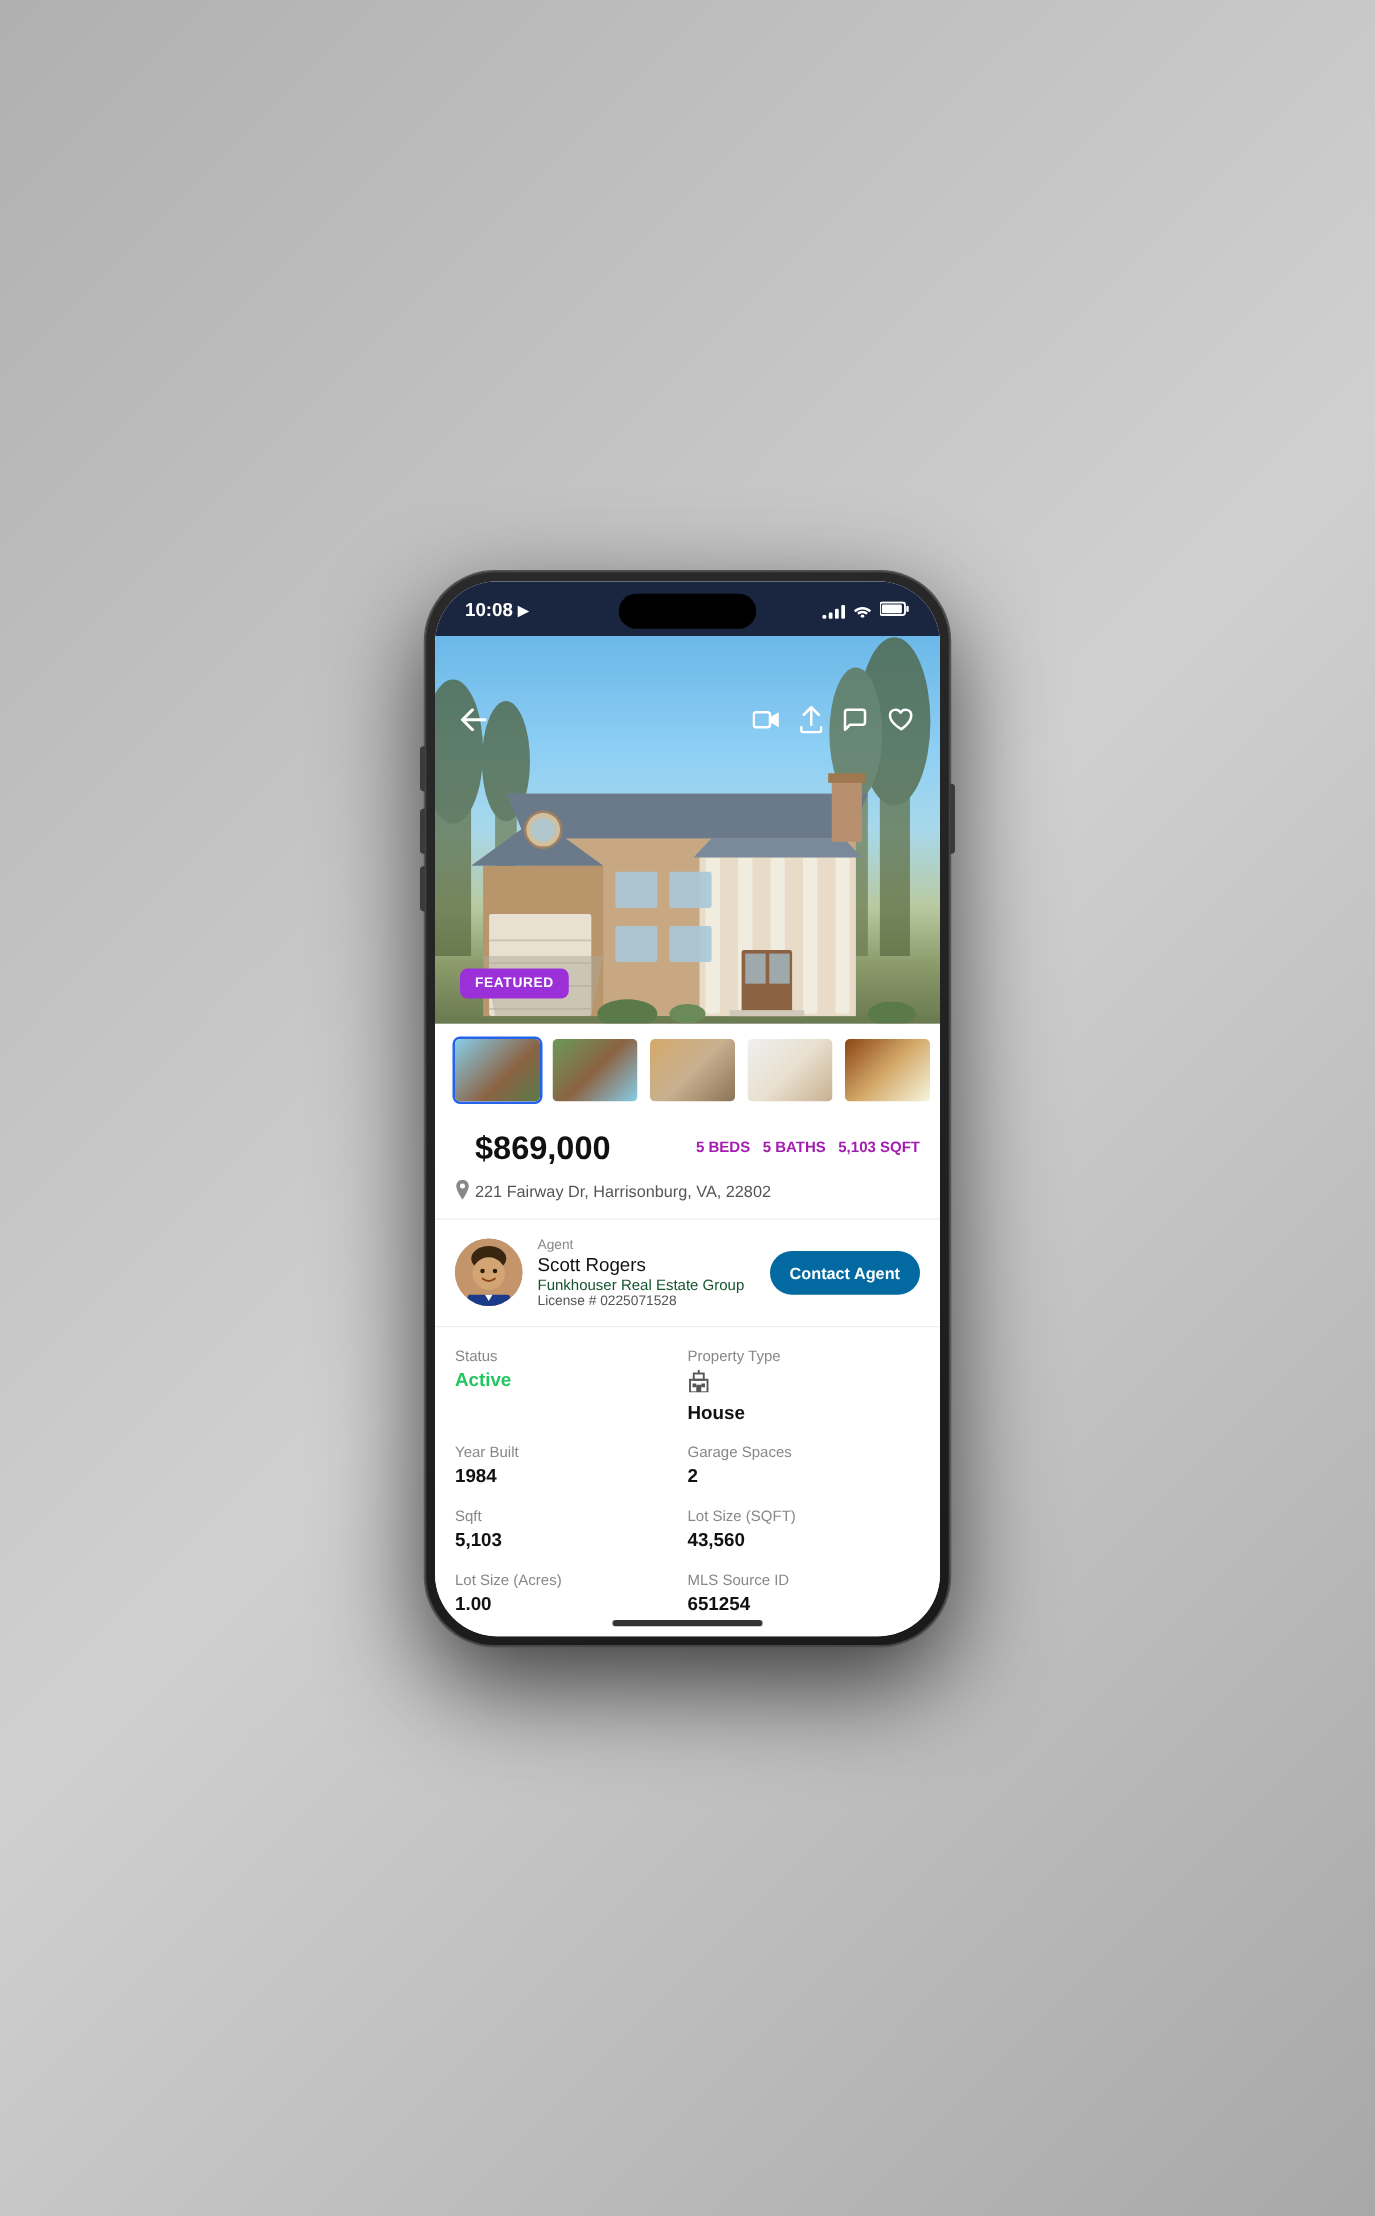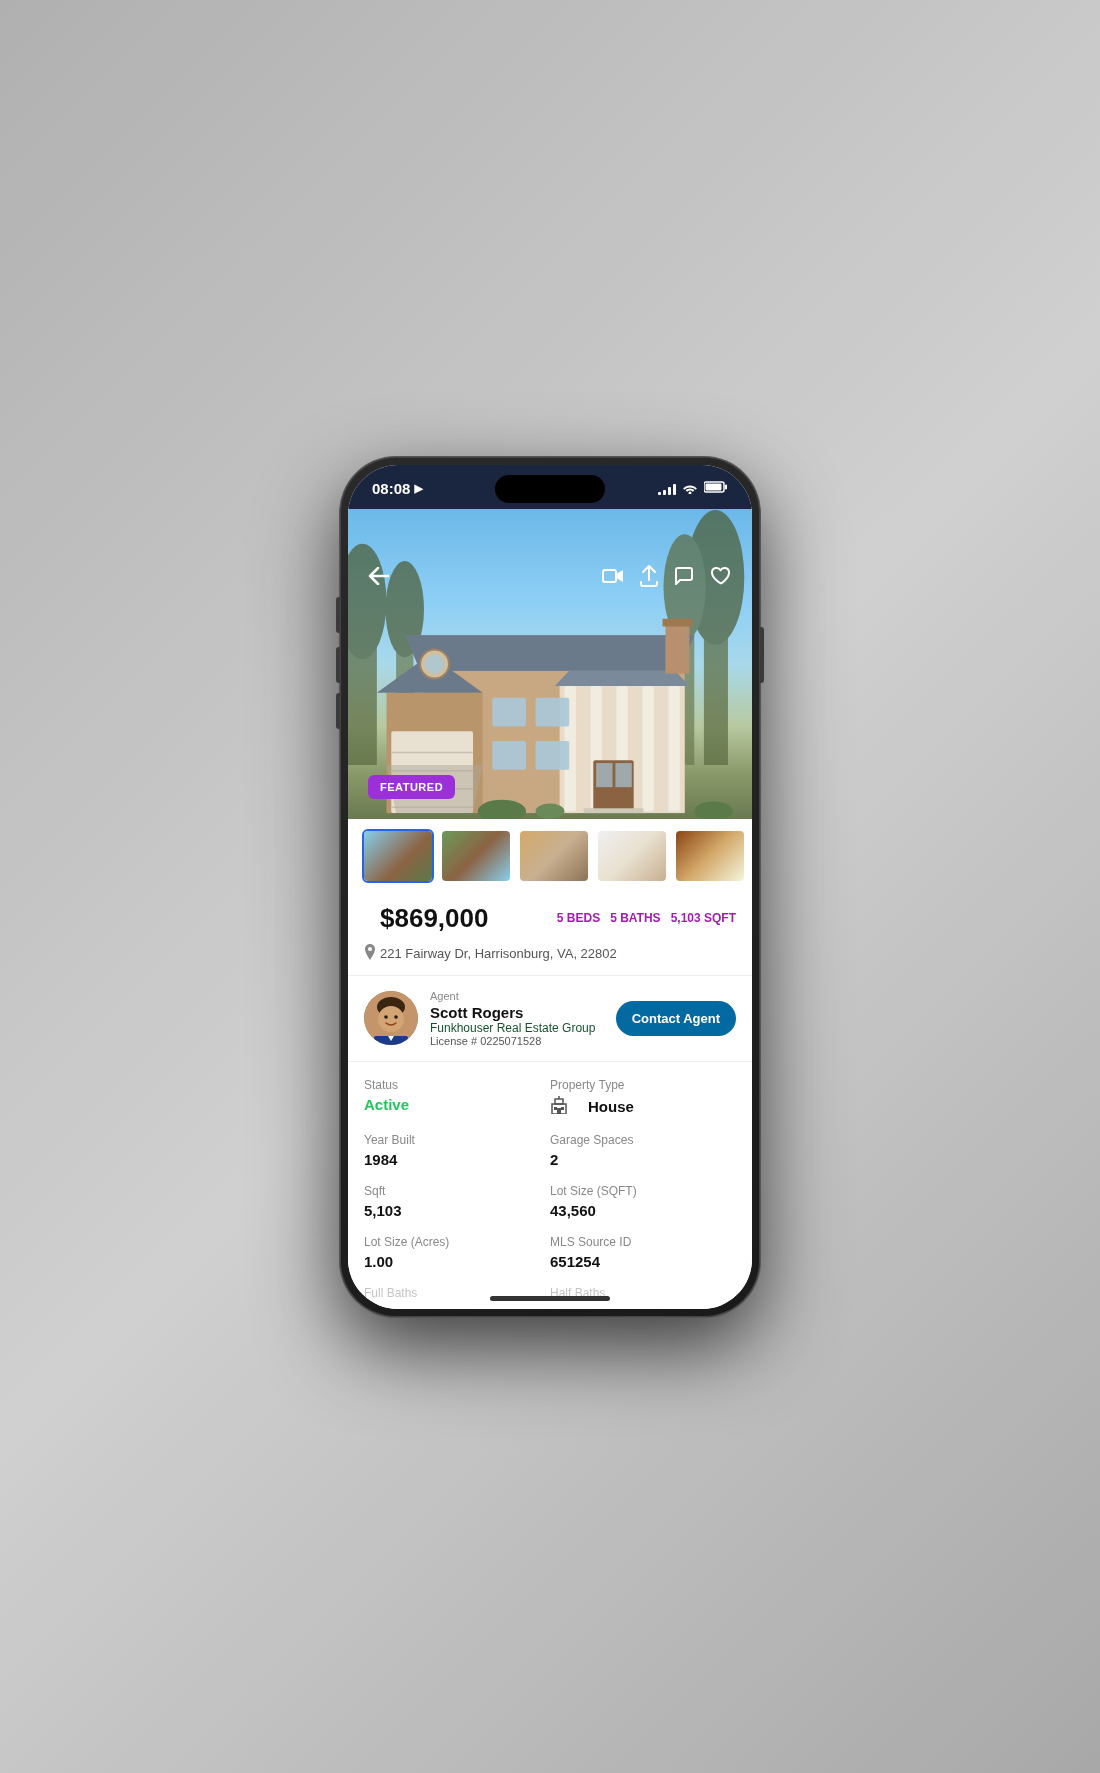--- a/index.html
+++ b/index.html
@@ -233,21 +233,21 @@
     .agent-info {
       flex: 1;
     }
     .agent-label {
       font-size: 11px;
       color: #888;
       margin-bottom: 2px;
     }
     .agent-name {
       font-size: 15px;
-      font-weight: 700;
+      font-weight: 400;
       color: #111;
     }
     .agent-company {
       font-size: 12px;
       color: #14532d;
     }
     .agent-license {
       font-size: 11px;
       color: #555;
     }
@@ -281,22 +281,23 @@
     .detail-value {
       font-size: 15px;
       font-weight: 600;
       color: #111;
     }
     .detail-value.active {
       color: #22c55e;
     }
     .property-type-val {
       display: flex;
-      align-items: center;
-      gap: 20px;
+      align-items: flex-start;
+      gap: 4px;
+      flex-direction: column;
     }
     
     .schedule-btn-wrap {
       position: sticky;
       bottom: 0;
       background: #fff;
       padding: 12px 16px 16px;
       box-shadow: 0 -2px 10px rgba(0,0,0,0.08);
     }
     .schedule-btn {
@@ -338,21 +339,21 @@
 </head>
 <body>
 
 <div class="phone-outer">
   <div class="phone-screen">
 
     <div class="dynamic-island"></div>
 
     <div class="status-bar">
       <div class="status-time">
-        <span>08:08</span>
+        <span>10:08</span>
         <span style="font-size:11px;">▶</span>
       </div>
       <div class="status-icons">
         <div class="signal-bars">
           <div class="signal-bar" style="height:3px;"></div>
           <div class="signal-bar" style="height:5px;"></div>
           <div class="signal-bar" style="height:8px;"></div>
           <div class="signal-bar" style="height:11px;"></div>
         </div>
         <span style="color:white;font-size:14px;">

